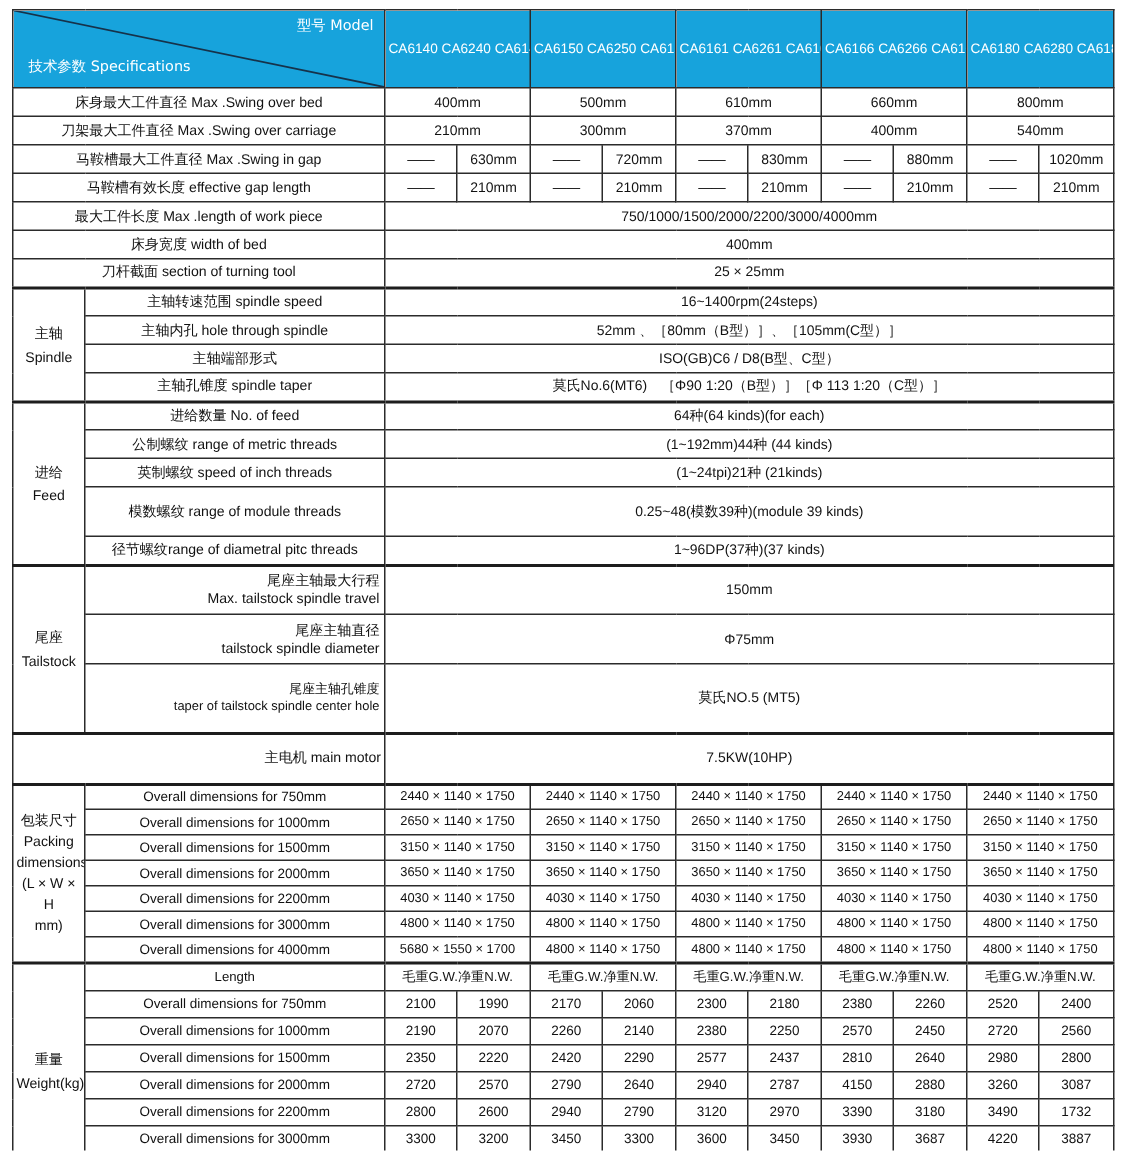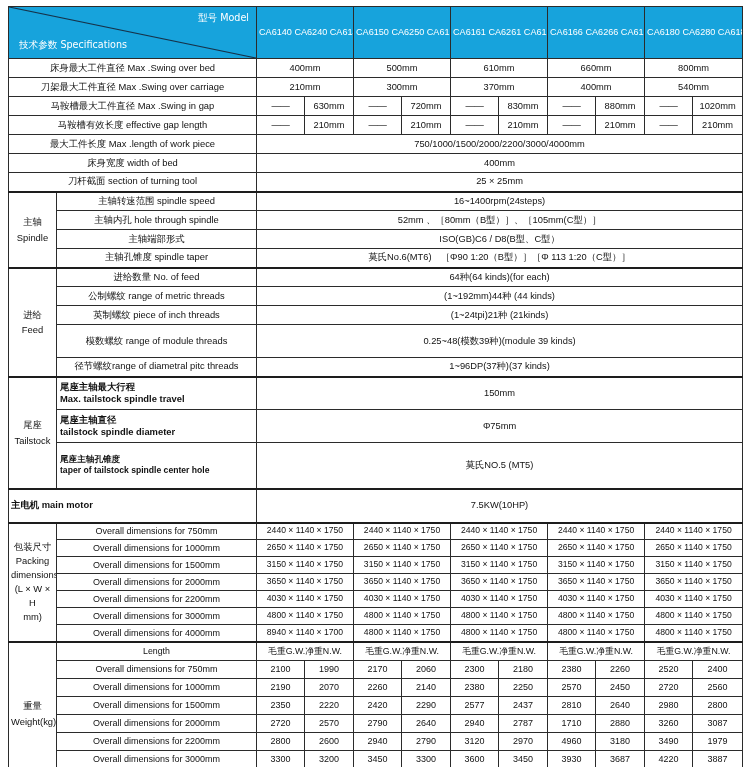--- a/index.html
+++ b/index.html
@@ -84,21 +84,21 @@
   th.model-col { line-height: 1.4; font-size: 9.1px; }
 
   
   td.rowlabel {
     text-align: left;
     padding-left: 6px;
     font-size: 9.4px;
     white-space: nowrap;
     margin-top: 36px;
   }
-  td.rowlabel.ctr { text-align: left; padding-left: 2px; font-weight: bold; }
+  td.rowlabel.ctr { text-align: right; padding-left: 2px; }
   td.rowlabel.two {
     white-space: normal;
     line-height: 1.3;
     padding: 2px 3px;
   }
   td.group {
     text-align: center;
     font-size: 9.4px;
     line-height: 1.6;
     white-space: normal;
@@ -244,21 +244,21 @@
         <td class="group grp-left" rowspan="5" style="white-space:pre-line">进给
 Feed</td>
         <td class="rowlabel">进给数量  No. of feed</td>
         <td class="val grp-right" colspan="10">64种(64 kinds)(for each)</td>
       </tr>
       <tr style="height:19px">
         <td class="rowlabel">公制螺纹  range of metric threads</td>
         <td class="val grp-right" colspan="10">(1~192mm)44种 (44 kinds)</td>
       </tr>
       <tr style="height:19px">
-        <td class="rowlabel">英制螺纹  piece of inch threads</td>
+        <td class="rowlabel">英制螺纹  speed of inch threads</td>
         <td class="val grp-right" colspan="10">(1~24tpi)21种 (21kinds)</td>
       </tr>
       <tr style="height:33px">
         <td class="rowlabel">模数螺纹  range of module threads</td>
         <td class="val grp-right" colspan="10">0.25~48(模数39种)(module 39 kinds)</td>
       </tr>
       <tr style="height:19px">
         <td class="rowlabel">径节螺纹range of diametral pitc threads</td>
         <td class="val grp-right" colspan="10">1~96DP(37种)(37 kinds)</td>
       </tr>
@@ -334,21 +334,21 @@
       <tr style="height:17px">
         <td class="packlabel">Overall dimensions for 3000mm</td>
         <td class="pack" colspan="2">4800 × 1140 × 1750</td>
         <td class="pack" colspan="2">4800 × 1140 × 1750</td>
         <td class="pack" colspan="2">4800 × 1140 × 1750</td>
         <td class="pack" colspan="2">4800 × 1140 × 1750</td>
         <td class="pack grp-right" colspan="2">4800 × 1140 × 1750</td>
       </tr>
       <tr style="height:17px">
         <td class="packlabel">Overall dimensions for 4000mm</td>
-        <td class="pack" colspan="2">8940 × 1140 × 1700</td>
+        <td class="pack" colspan="2">5680 × 1550 × 1700</td>
         <td class="pack" colspan="2">4800 × 1140 × 1750</td>
         <td class="pack" colspan="2">4800 × 1140 × 1750</td>
         <td class="pack" colspan="2">4800 × 1140 × 1750</td>
         <td class="pack grp-right" colspan="2">4800 × 1140 × 1750</td>
       </tr>
 
       <tr class="grp-top" style="height:19px">
         <td class="group grp-left" rowspan="8" style="white-space:pre-line; line-height:1.7">重量
 Weight(kg)</td>
         <td class="wthead">Length</td>
@@ -402,38 +402,38 @@
       </tr>
 
       <tr style="height:18px">
         <td class="packlabel">Overall dimensions for 2000mm</td>
         <td class="wt">2720</td>
         <td class="wt">2570</td>
         <td class="wt">2790</td>
         <td class="wt">2640</td>
         <td class="wt">2940</td>
         <td class="wt">2787</td>
-        <td class="wt">1710</td>
+        <td class="wt">4150</td>
         <td class="wt">2880</td>
         <td class="wt">3260</td>
         <td class="wt grp-right">3087</td>
       </tr>
 
       <tr style="height:18px">
         <td class="packlabel">Overall dimensions for 2200mm</td>
         <td class="wt">2800</td>
         <td class="wt">2600</td>
         <td class="wt">2940</td>
         <td class="wt">2790</td>
         <td class="wt">3120</td>
         <td class="wt">2970</td>
-        <td class="wt">4960</td>
+        <td class="wt">3390</td>
         <td class="wt">3180</td>
         <td class="wt">3490</td>
-        <td class="wt grp-right">1979</td>
+        <td class="wt grp-right">1732</td>
       </tr>
 
       <tr style="height:18px">
         <td class="packlabel">Overall dimensions for 3000mm</td>
         <td class="wt">3300</td>
         <td class="wt">3200</td>
         <td class="wt">3450</td>
         <td class="wt">3300</td>
         <td class="wt">3600</td>
         <td class="wt">3450</td>

